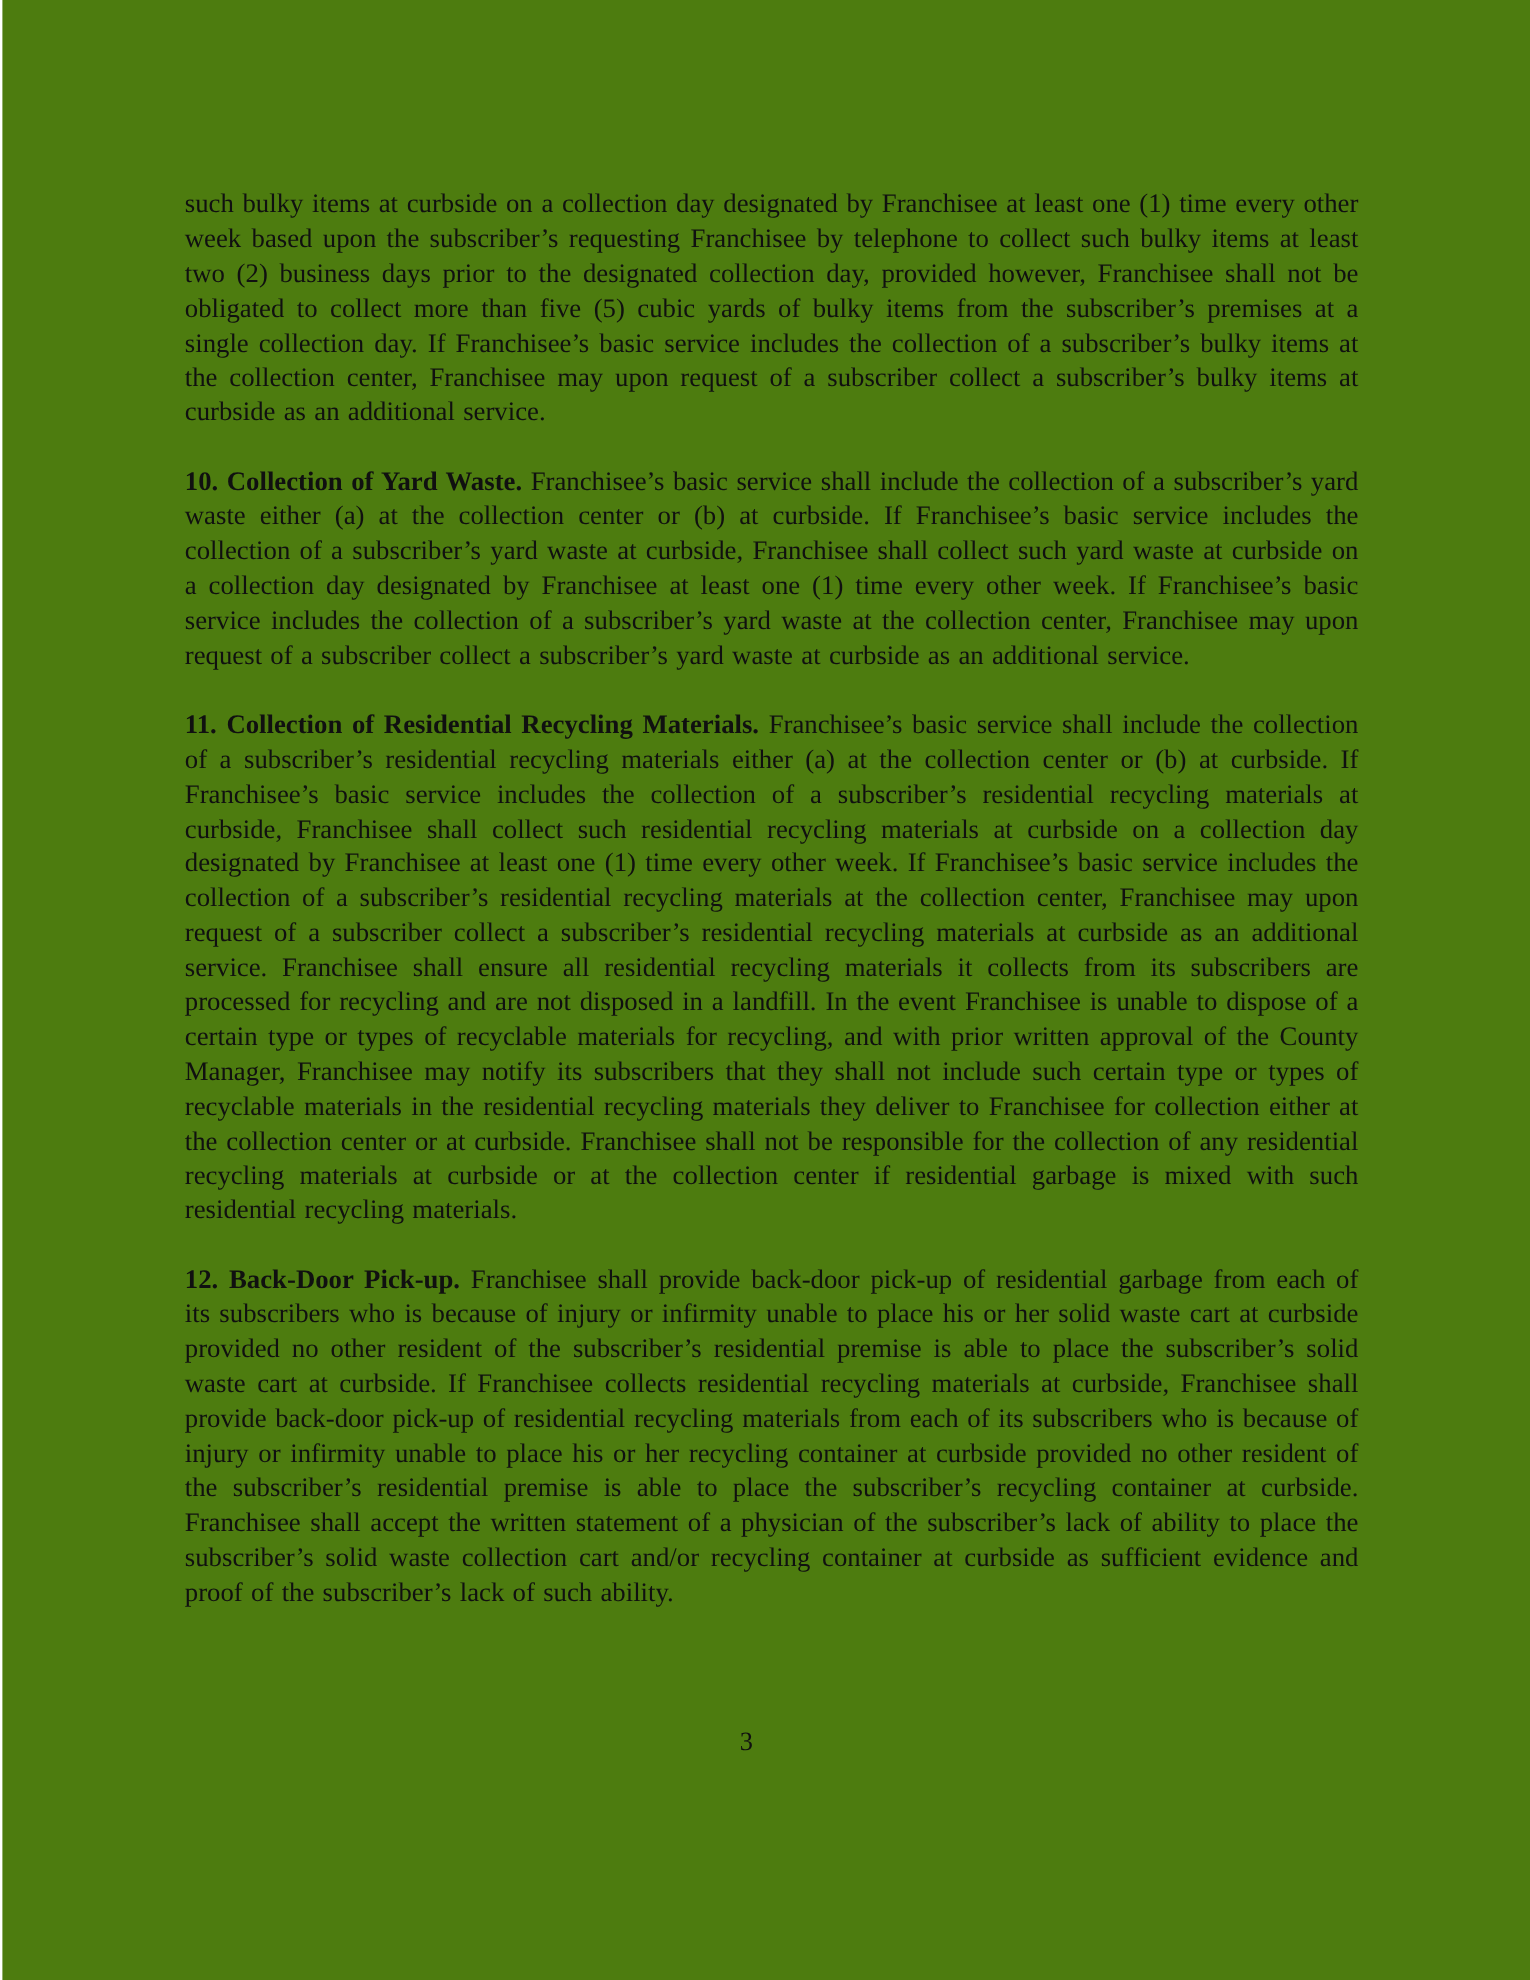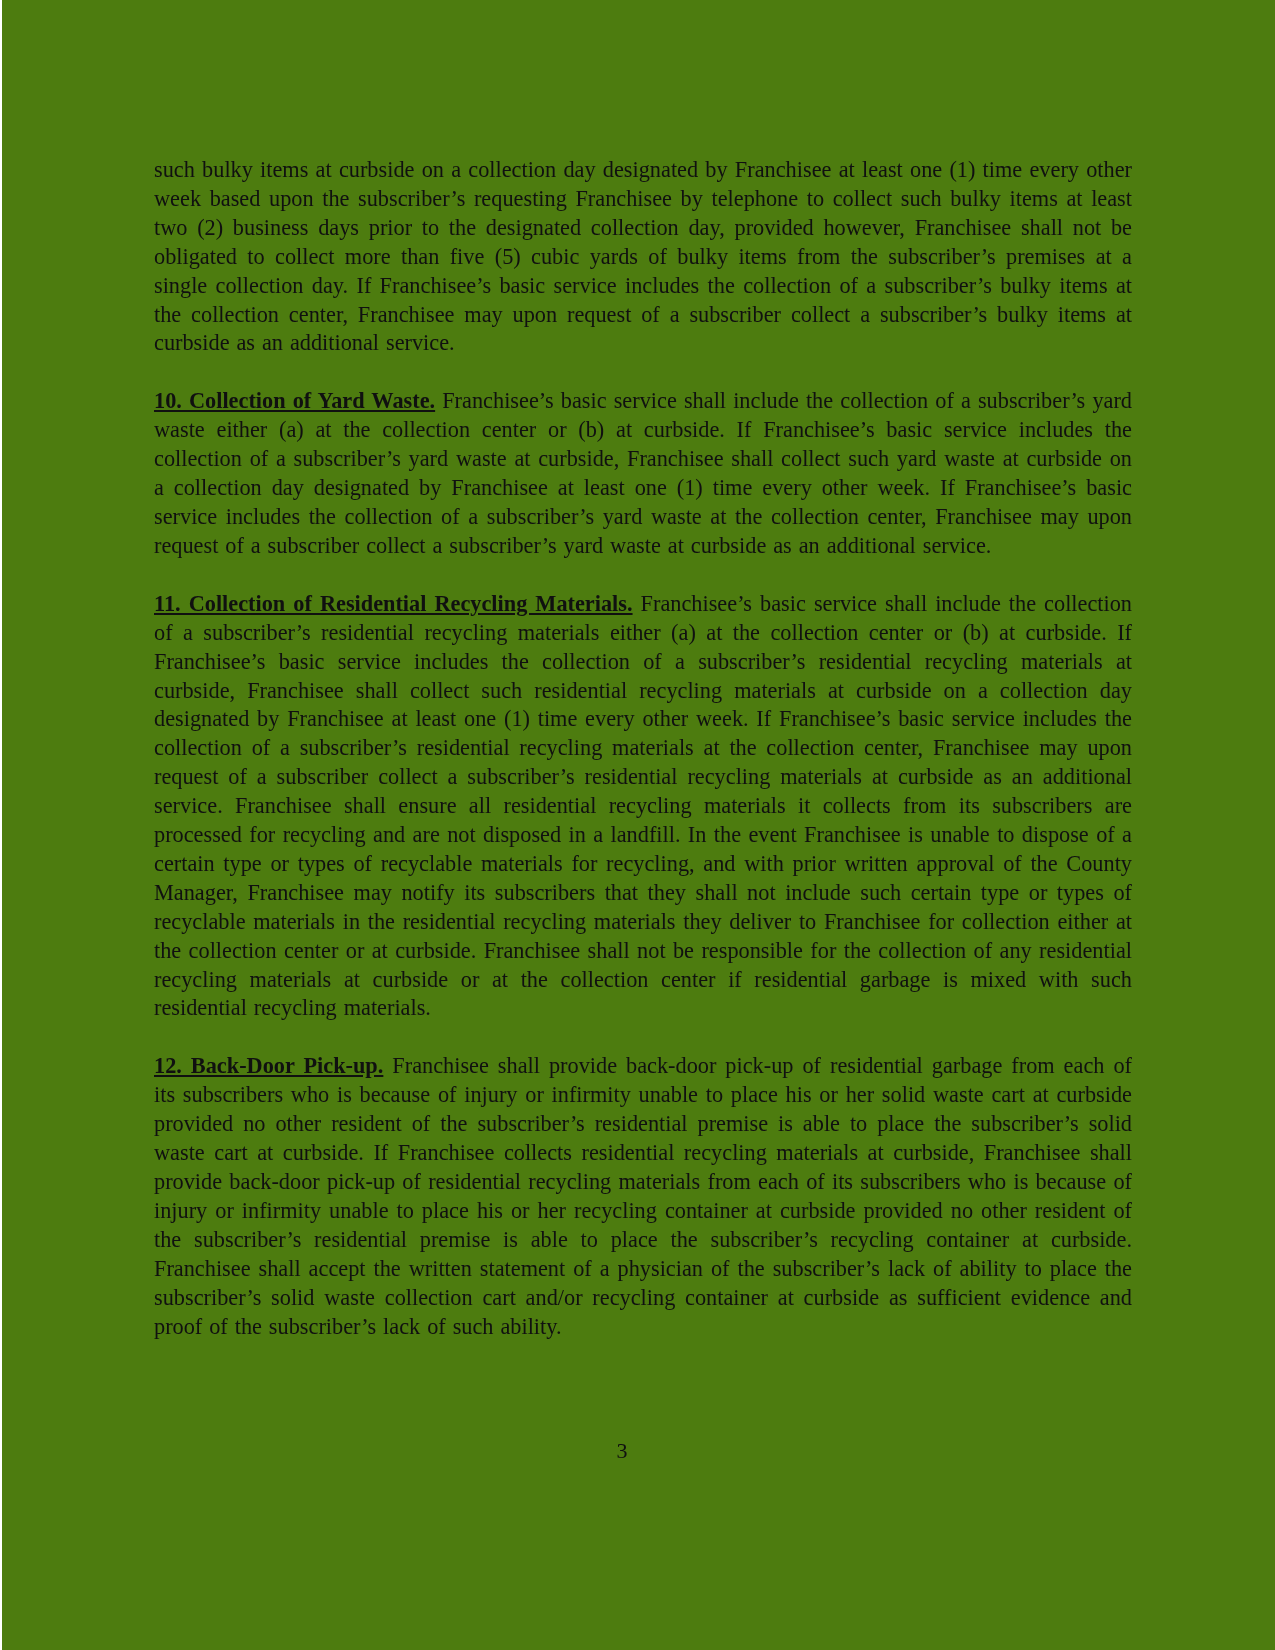--- a/index.html
+++ b/index.html
@@ -33,21 +33,20 @@
     line-height: 28.9px;
     text-align: justify;
     margin: 0 0 29px 0;
     word-spacing: 0.06em;
   }
   .para:last-child {
     margin-bottom: 0;
   }
   .section-heading {
     font-weight: bold;
-    text-decoration: underline;
   }
   .page-number {
     position: absolute;
     left: 0;
     top: 1437px;
     width: 1240px;
     text-align: center;
     font-size: 22px;
     line-height: 28px;
   }

